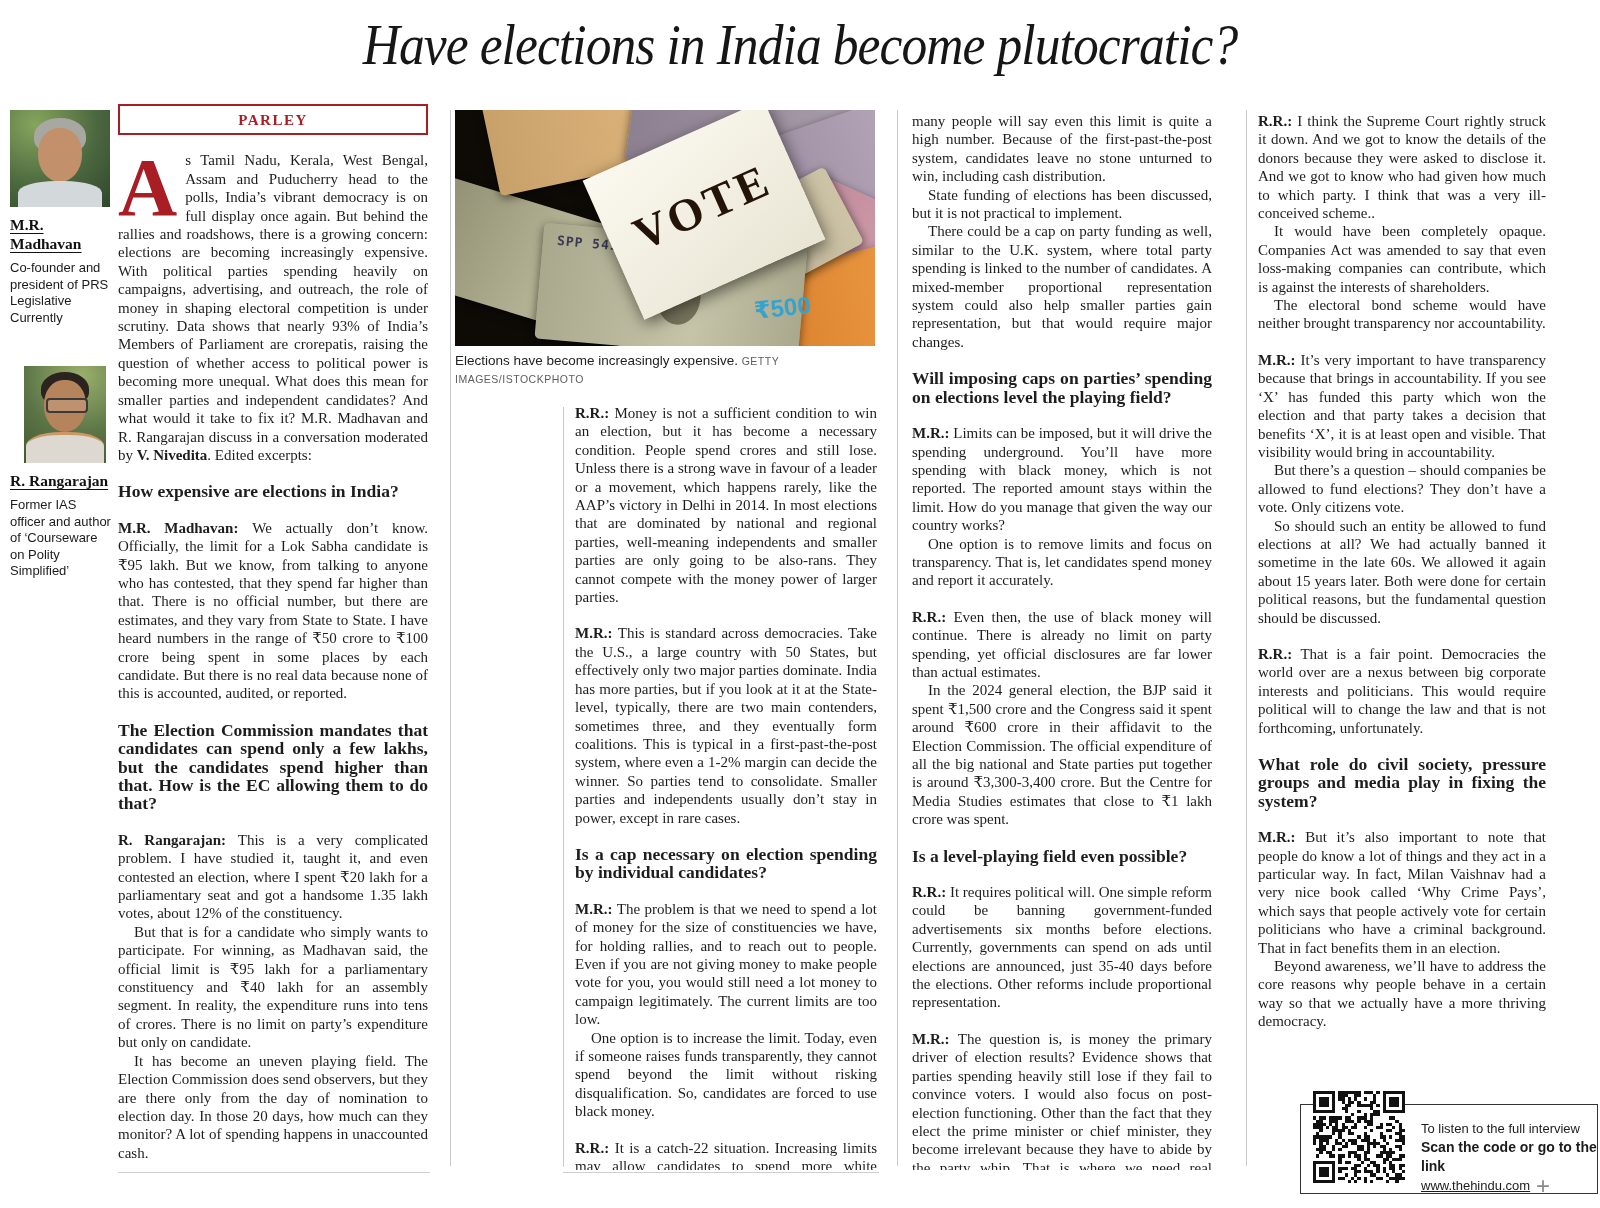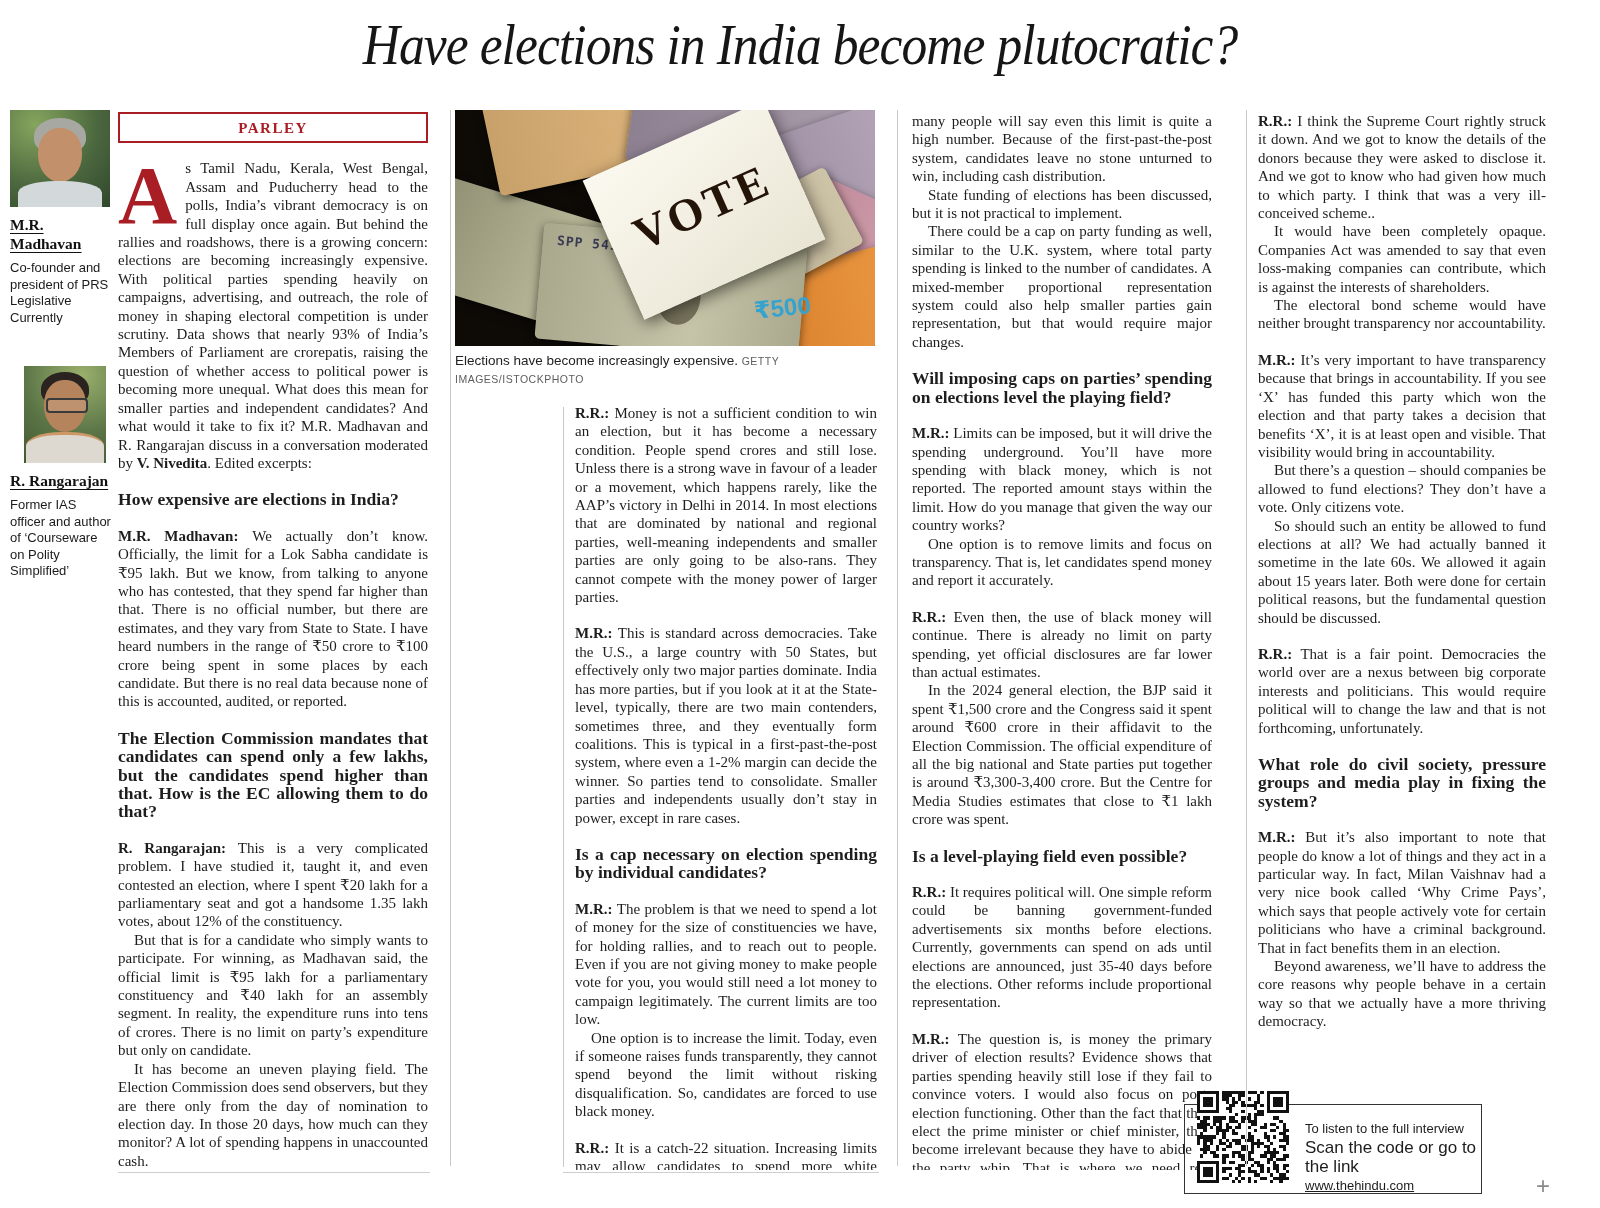--- a/index.html
+++ b/index.html
@@ -36,21 +36,21 @@
 
   
   .col{position:absolute;width:310px;font:15px/18.4px "Liberation Serif","DejaVu Serif","DejaVu Sans",serif;
        text-align:justify;overflow:hidden;}
   .col p{margin:0;}
   .col p.turn{margin-top:18px;}
   .col .indent{text-indent:16px;}
   .col .question{font-weight:700;margin:18px 0;}
   .col [data-column] > :first-child{margin-top:0;}
   .speaker{font-weight:700;}
-  .col1{left:118px;top:112px;height:1058px;}
+  .col1{left:118px;top:104px;height:1058px;}
   .col2{left:575px;top:404px;width:302px;height:766px;}
   .col3{left:912px;top:112px;width:300px;height:1058px;}
   .col4{left:1258px;top:112px;width:288px;height:980px;}
 
   .parley-box{border:2px solid #a91e25;text-align:center;padding:5px 0 4px;margin-bottom:16px;}
   .parley-box span{font:700 15px/1 "Liberation Serif","DejaVu Serif",serif;color:#a91e25;letter-spacing:1.5px;}
   .dropcap{float:left;font:700 82px/66px "Liberation Serif","DejaVu Serif",serif;color:#a91e25;
            padding:4px 8px 0 0;}
 
   
@@ -92,24 +92,24 @@
   .vline{position:absolute;width:1px;background:#c9c9c9;}
   .v1{left:450px;top:110px;height:1056px;}
   .v2{left:563px;top:407px;height:760px;}
   .v3{left:897px;top:110px;height:1056px;}
   .v4{left:1246px;top:110px;height:1056px;}
   .hline{position:absolute;height:1px;background:#cfcfcf;}
   .h1{left:118px;top:1172px;width:312px;}
   .h2{left:563px;top:1172px;width:316px;}
 
   
-  .qr-box{position:absolute;left:1184px;top:1104px;width:296px;height:88px;border:1px solid #333;}
+  .qr-box{position:absolute;left:1300px;top:1104px;width:296px;height:88px;border:1px solid #333;}
   .qr{position:absolute;left:12px;top:-14px;width:92px;height:92px;background:#fff;}
   .qr-text{position:absolute;left:120px;top:14px;font:400 13px/19px "Liberation Sans","DejaVu Sans",sans-serif;color:#1c1c1c;}
-  .qr-text .b{font-weight:400;font-size:17px;}
+  .qr-text .b{font-weight:700;font-size:14px;}
   .qr-text a{color:#1c1c1c;text-decoration:underline;cursor:pointer;}
 
   .plus{position:absolute;left:1536px;top:1174px;font:400 24px/1 "Liberation Sans","DejaVu Sans",sans-serif;color:#8a8a8a;}
 </style>
 </head>
 <body>
 
 <div class="page">
 
   <h1 class="title">Have elections in India become plutocratic?</h1>

